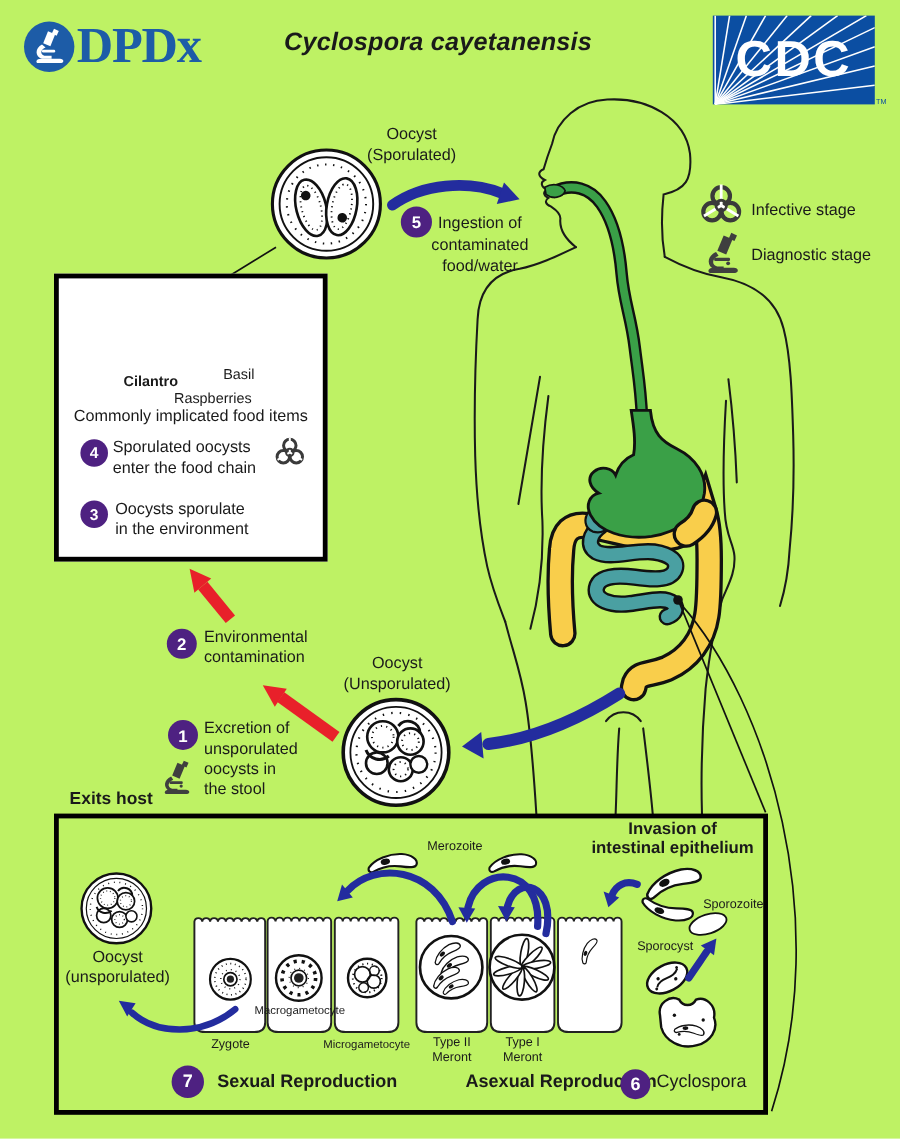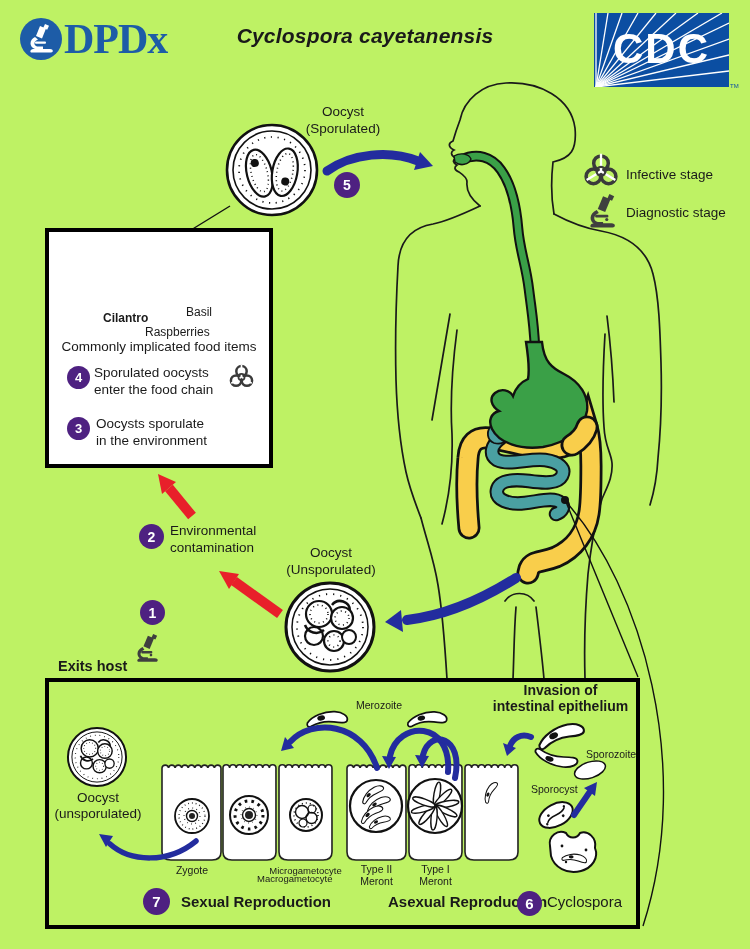--- a/index.html
+++ b/index.html
@@ -365,20 +365,23 @@
       </svg>
 </div>
 <div class="abs lbl" style="left:626px;top:204px;">Diagnostic stage</div>
 
 <div class="abs lbl pre ctr" style="left:293px;top:103px;width:100px;">Oocyst
 (Sporulated)</div>
 
 <div class="step" style="left:334px;top:172px;width:26px;height:26px;font-size:14px;">
       <span>5</span>
     </div>
+<div class="abs lbl pre ctr" style="left:352px;top:177px;width:96px;line-height:18px;">Ingestion of
+contaminated
+food/water</div>
 
 <div class="boxed" style="left:45px;top:228px;width:220px;height:232px;"></div>
 <div class="abs" style="left:103px;top:311px;font-size:12px;font-weight:bold;">Cilantro</div>
 <div class="abs" style="left:145px;top:325px;font-size:12px;">Raspberries</div>
 <div class="abs" style="left:186px;top:305px;font-size:12px;">Basil</div>
 <div class="abs lbl ctr" style="left:60px;top:338px;width:198px;">Commonly implicated food items</div>
 
 <div class="step" style="left:67px;top:366px;width:23px;height:23px;font-size:13px;">
       <span>4</span>
     </div>
@@ -401,38 +404,42 @@
     </div>
 <div class="abs lbl pre" style="left:170px;top:522px;width:115px;">Environmental
 contamination</div>
 
 <div class="abs lbl pre ctr" style="left:282px;top:544px;width:98px;">Oocyst
 (Unsporulated)</div>
 
 <div class="step" style="left:140px;top:600px;width:25px;height:25px;font-size:14px;">
       <span>1</span>
     </div>
+<div class="abs lbl pre" style="left:170px;top:598px;width:100px;">Excretion of
+unsporulated
+oocysts in
+the stool</div>
 <div class="abs" style="left:133px;top:633px;width:28px;height:30px;">
   <svg width="28" height="30" viewBox="-14 -17 28 34">
         <use href="#scope"></use>
       </svg>
 </div>
 
 <div class="boxed" style="left:45px;top:678px;width:587px;height:243px;background:transparent;"></div>
 <div class="abs bold" style="left:58px;top:658px;font-size:14.5px;">Exits host</div>
 <div class="abs lbl pre ctr" style="left:40px;top:790px;width:116px;line-height:16px;">Oocyst
 (unsporulated)</div>
 <div class="abs sm" style="left:356px;top:699px;">Merozoite</div>
 <div class="abs bold pre ctr" style="left:478px;top:682px;width:165px;font-size:14px;line-height:16px;">Invasion of
 intestinal epithelium</div>
 <div class="abs sm" style="left:586px;top:748px;">Sporozoite</div>
 <div class="abs sm" style="left:531px;top:783px;">Sporocyst</div>
 
 <div class="abs sm ctr" style="left:164px;top:864px;width:56px;">Zygote</div>
-<div class="abs xs ctr" style="left:212px;top:873px;width:75px;margin-left:45px;">Macrogametocyte</div>
+<div class="abs xs ctr" style="left:212px;top:837px;width:75px;">Macrogametocyte</div>
 <div class="abs xs ctr" style="left:268px;top:865px;width:75px;">Microgametocyte</div>
 <div class="abs sm pre ctr" style="left:354px;top:863px;width:45px;">Type II
 Meront</div>
 <div class="abs sm pre ctr" style="left:413px;top:863px;width:45px;">Type I
 Meront</div>
 
 <div class="step" style="left:143px;top:888px;width:27px;height:27px;font-size:15px;">
       <span>7</span>
     </div>
 <div class="abs bold" style="left:181px;top:893px;font-size:15px;">Sexual Reproduction</div>

